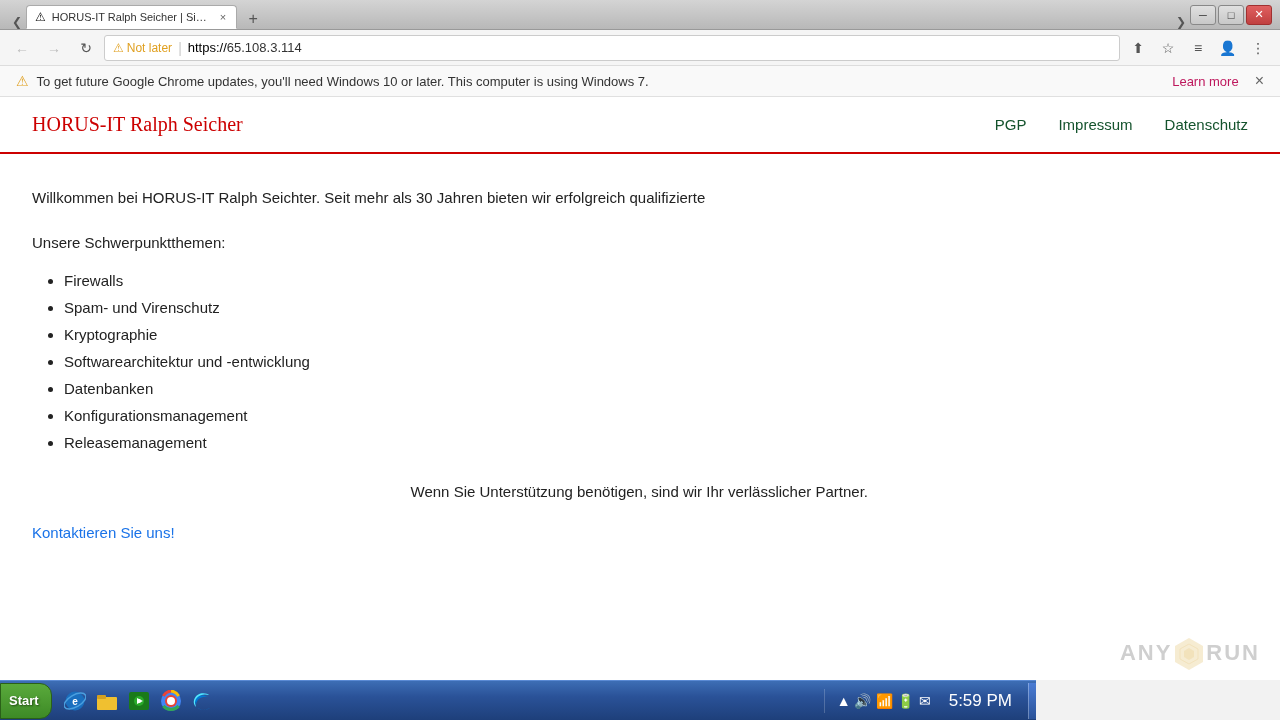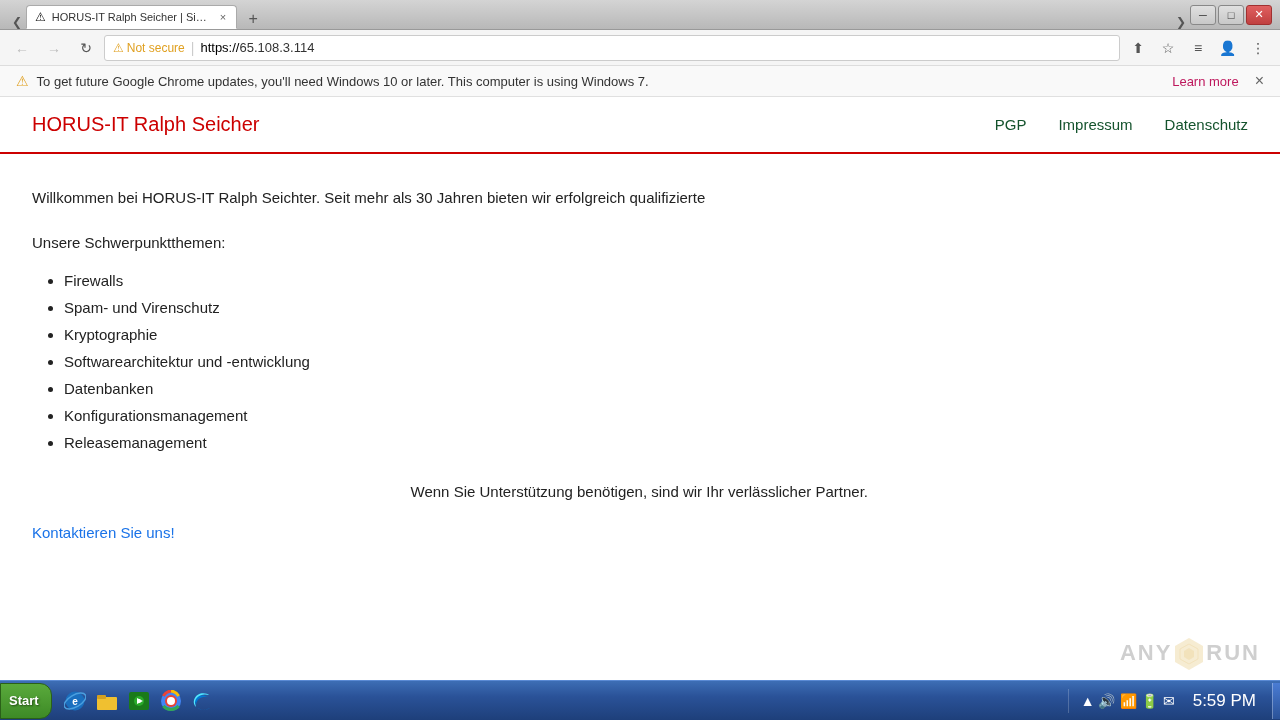--- a/index.html
+++ b/index.html
@@ -3,21 +3,21 @@
   <meta charset="utf-8">
   <style>
     * { margin: 0; padding: 0; box-sizing: border-box; }
     body { font-family: Arial, sans-serif; font-size: 14px; background: #f2f2f2; overflow: hidden; }
 
     
     .taskbar {
       position: fixed;
       bottom: 0;
       left: 0;
-      width: 1280px;
+      width: 1036px;
       height: 40px;
       background: linear-gradient(to bottom, #3d6eb5 0%, #2a5298 40%, #1e3f7a 100%);
       display: flex;
       align-items: center;
       z-index: 1000;
       border-top: 1px solid #5a8ad4;
     }
     .taskbar-start {
       display: flex;
       align-items: center;
@@ -294,21 +294,21 @@
       display: flex;
       align-items: center;
       padding: 16px 32px;
       border-bottom: 2px solid #cc0000;
     }
     .site-logo {
       color: #cc0000;
       font-size: 20px;
       font-weight: normal;
       flex: 1;
-      font-family: Liberation Sans, sans-serif;
+      font-family: Liberation Serif, serif;
     }
     .site-nav {
       display: flex;
       align-items: center;
       gap: 32px;
     }
     .site-nav a {
       text-decoration: none;
       color: #14532d;
       font-size: 15px;
@@ -401,21 +401,21 @@
       </div>
       <div class="nav-btn disabled">
         <span>→</span>
       </div>
       <div class="nav-btn">
         <span>↻</span>
       </div>
       <div class="address-bar-container">
         <div class="security-indicator">
           <span>⚠</span>
-          <span>Not secure</span>
+          <span>Not later</span>
         </div>
         <span class="address-separator">|</span>
         <span class="address-text">
           <span class="address-https">https://</span><span>65.108.3.114</span>
         </span>
       </div>
       <div class="nav-actions">
         <div class="nav-action-btn">
           <span>⬆</span>
         </div>

